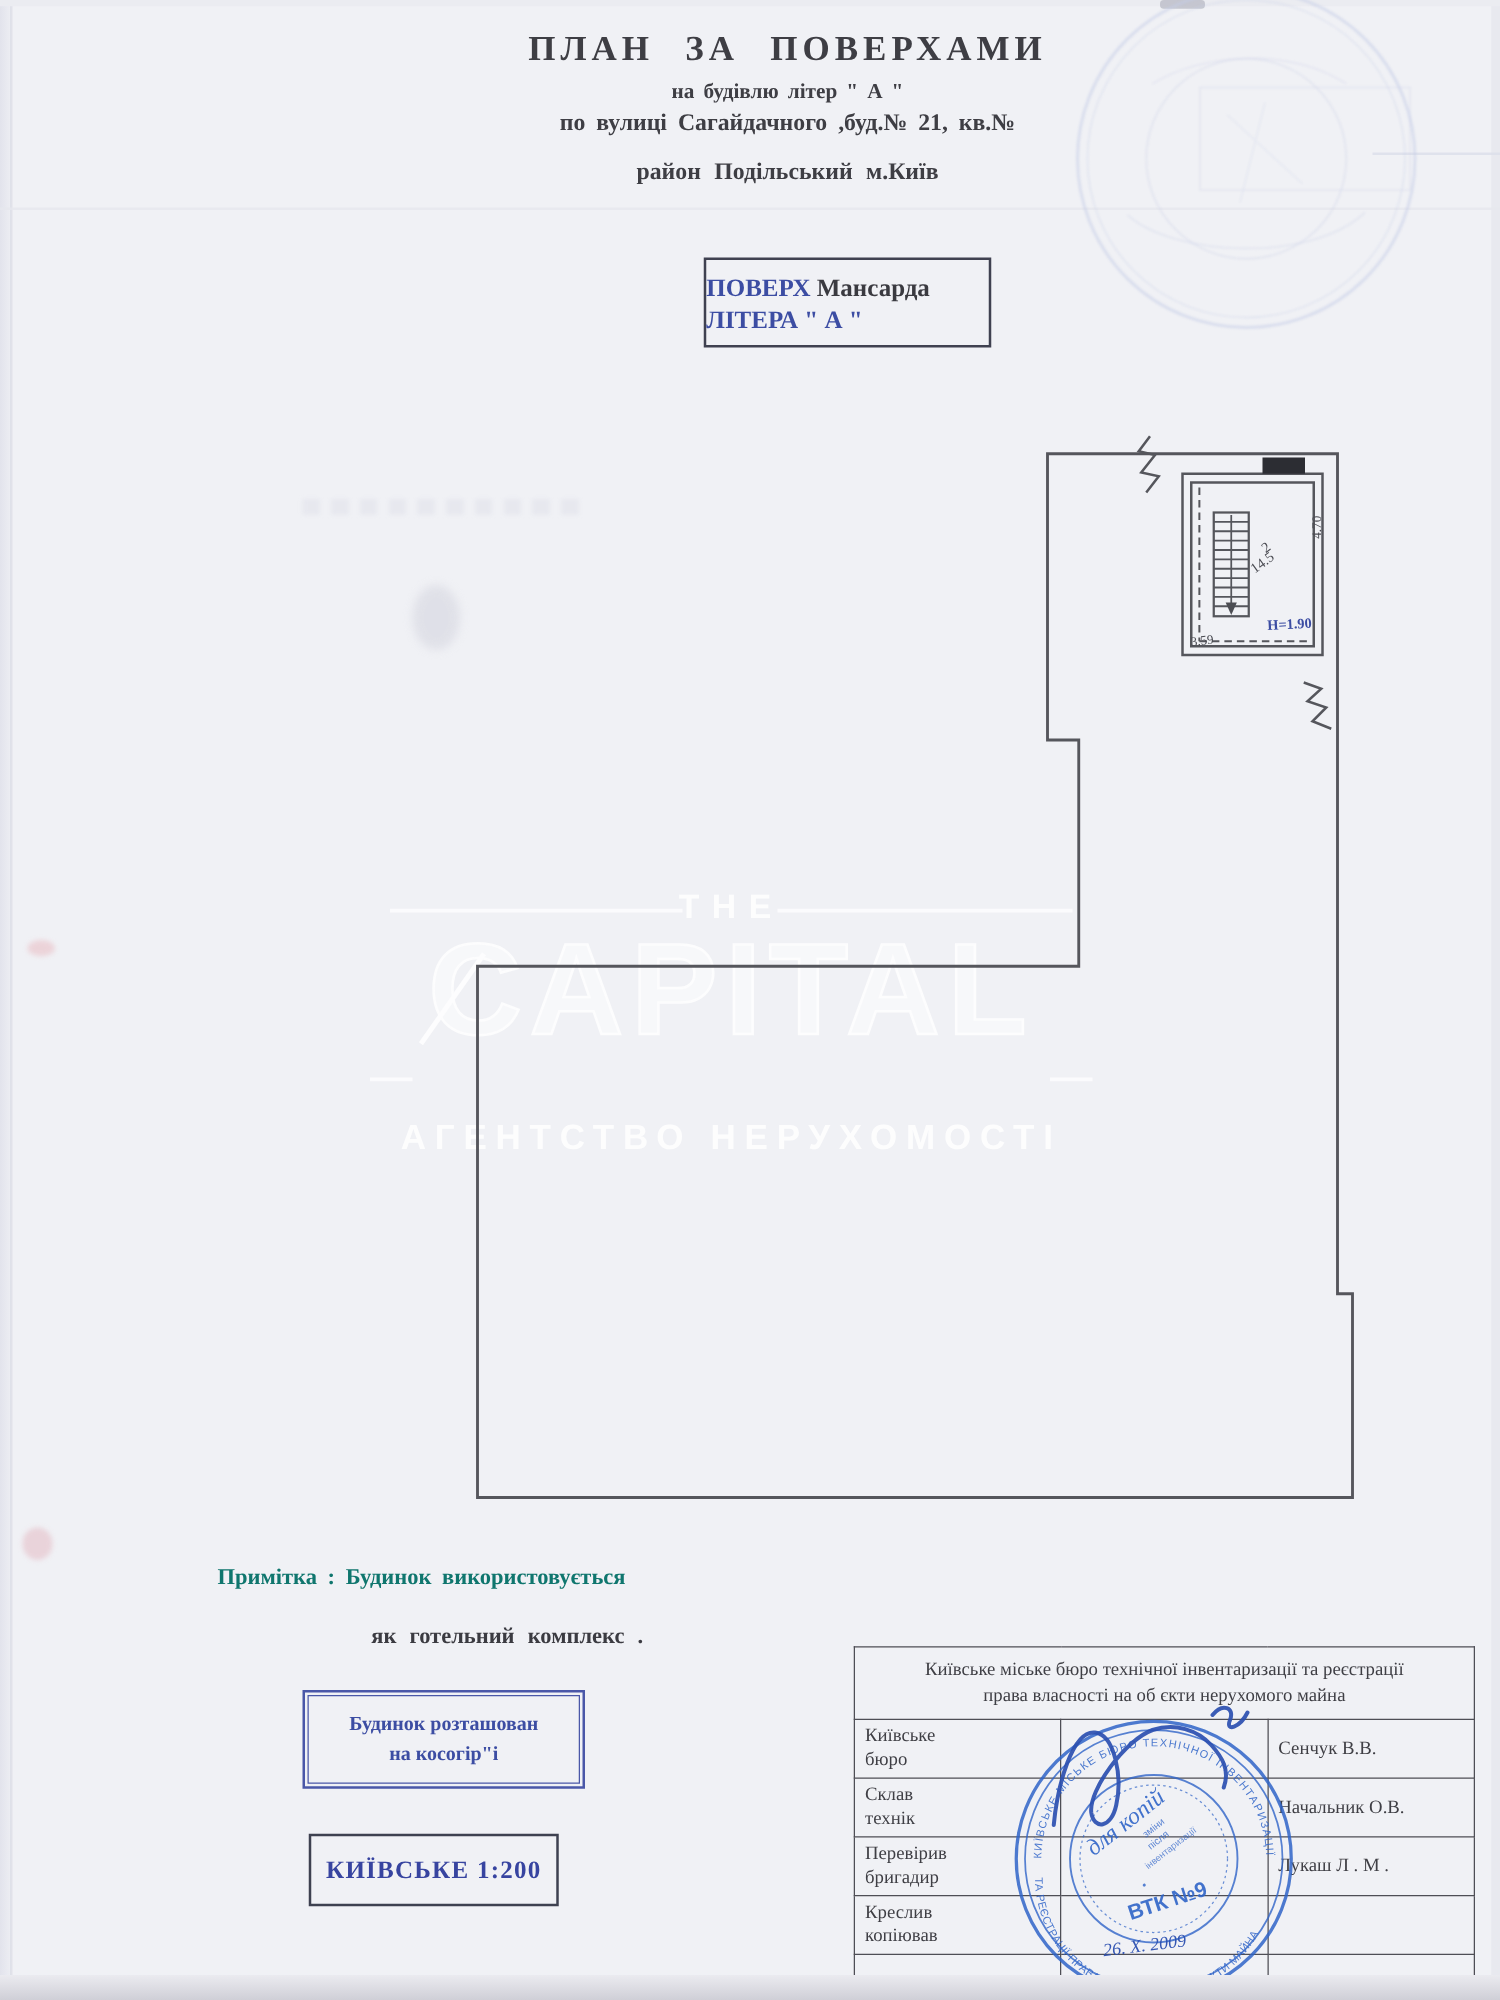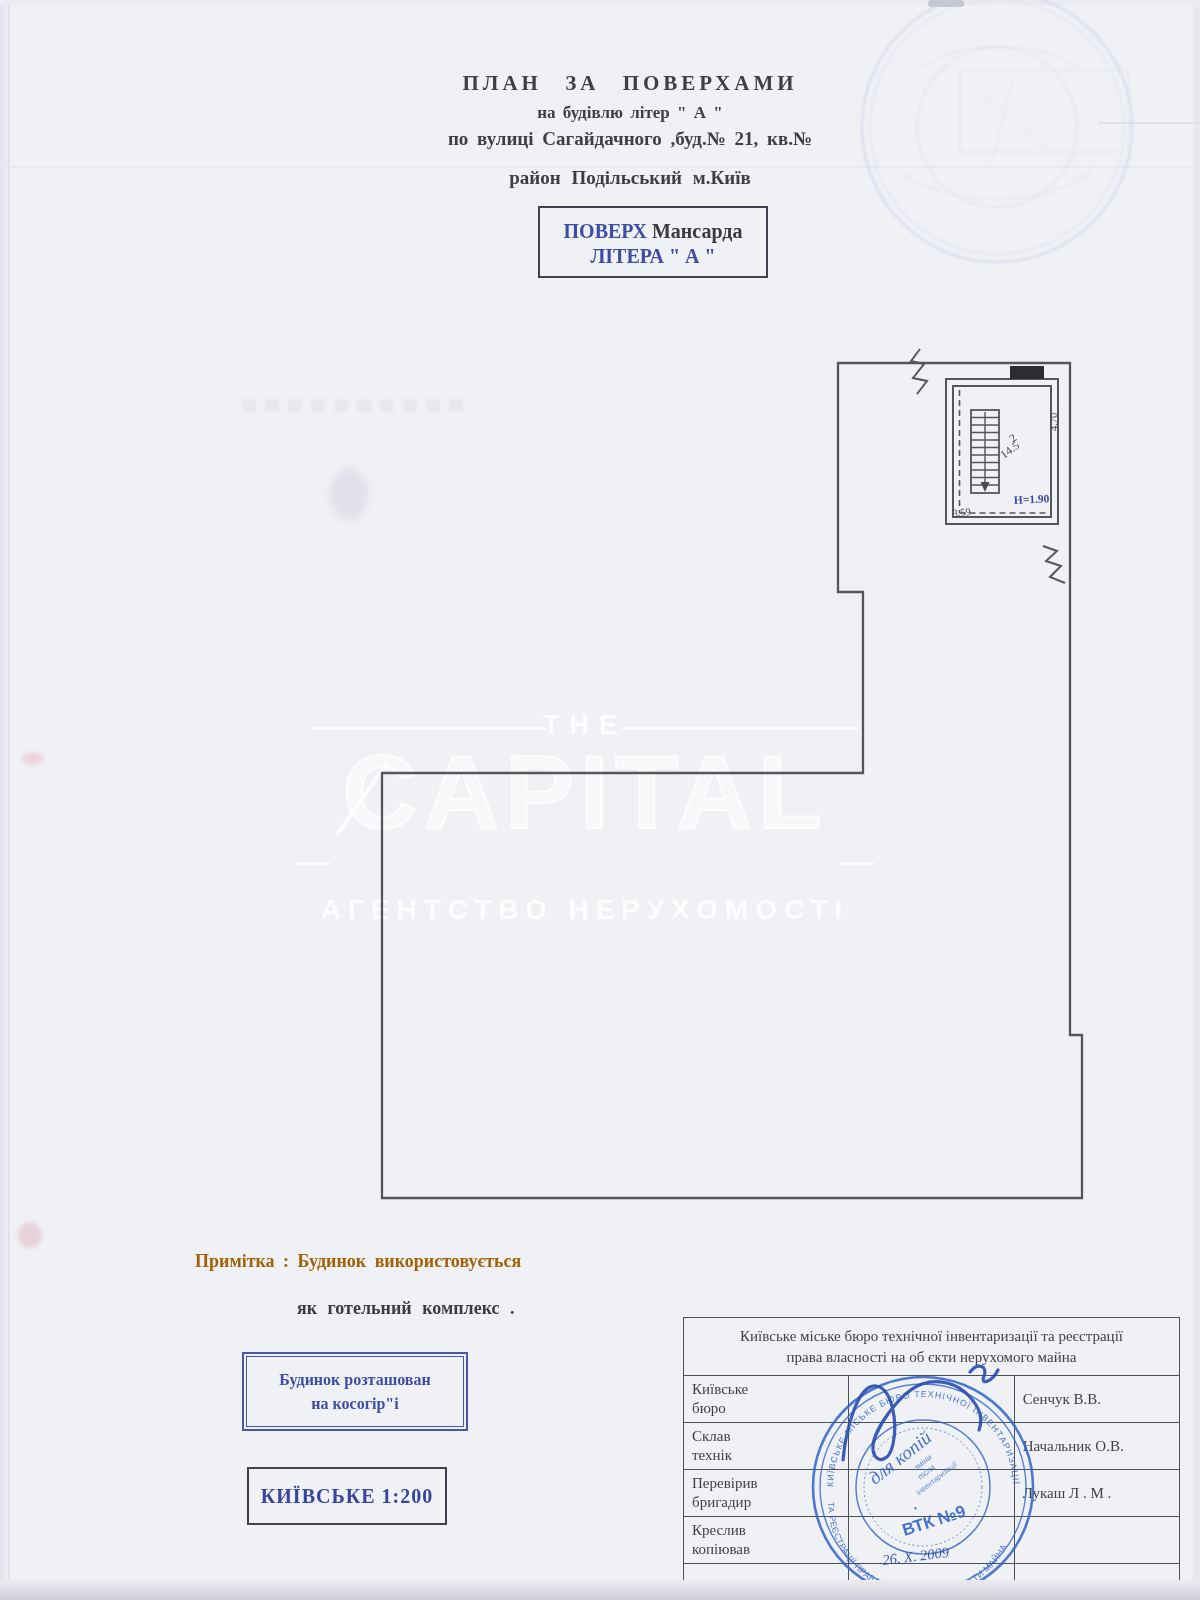--- a/index.html
+++ b/index.html
@@ -16,42 +16,42 @@
   .blob{border-radius:50%;filter:blur(2px);}
   .blob.pink1{left:22px;top:752px;width:22px;height:13px;background:#ebccd2;opacity:.8;}
   .blob.pink2{left:18px;top:1222px;width:24px;height:26px;background:#e7c9d1;opacity:.75;}
   .blob.gray1{left:330px;top:468px;width:38px;height:52px;background:#dcdde5;opacity:.8;filter:blur(4px);}
   .faint-textline{left:242px;top:399px;width:226px;height:13px;opacity:.55;filter:blur(1.5px);
      background:repeating-linear-gradient(90deg,#e0e1ea 0 14px,transparent 14px 23px);}
   .faint-band{left:0;top:166px;width:1200px;height:2px;background:#e6e7ee;opacity:.8;}
   .faint-line-right{left:1098px;top:122px;width:102px;height:2px;background:#dbdeea;opacity:.8;}
   
   .header-block{left:320px;top:24px;width:620px;text-align:center;color:#3e3e44;}
-  .doc-title{font-size:21px;font-weight:700;letter-spacing:4px;word-spacing:14px;margin-top:47px;}
+  .doc-title{font-size:28px;font-weight:700;letter-spacing:4px;word-spacing:14px;}
   .doc-sub1{margin-top:7px;font-size:17px;font-weight:600;word-spacing:3px;}
   .doc-sub2{margin-top:5px;font-size:19px;font-weight:600;word-spacing:4px;}
   .doc-sub3{margin-top:17px;font-size:19px;font-weight:600;word-spacing:6px;}
   
-  .floor-box{left:538px;top:206px;width:230px;height:72px;border:2px solid #3f4150;
-     box-sizing:border-box;text-align:center;padding-top:11px;font-weight:700;font-size:20px;line-height:25px;}
+  .floor-box{left:563px;top:206px;width:230px;height:72px;border:2px solid #3f4150;
+     box-sizing:border-box;padding-top:11px;font-weight:700;font-size:20px;line-height:25px;}
   .blue{color:#3c4da3;} .dark{color:#3a3a40;}
   
   .wm{color:#ffffff;opacity:.88;font-family:"Liberation Sans","DejaVu Sans",sans-serif;}
   .wm-the{left:320px;top:710px;width:530px;text-align:center;font-size:27px;font-weight:700;letter-spacing:10px;}
   .wm-line{height:3px;background:#fbfbfd;}
   .wm-line.l1{left:312px;top:727px;width:234px;}
   .wm-line.l2{left:622px;top:727px;width:236px;}
   .wm-cap{left:320px;top:740px;width:530px;text-align:center;font-size:104px;font-weight:700;letter-spacing:6px;line-height:1;
      color:rgba(255,255,255,.6);-webkit-text-stroke:2px rgba(255,255,255,.95);}
   .wm-slash{left:318px;top:797px;width:88px;height:4px;background:#fdfdfe;transform:rotate(-55deg);}
   .wm-ag{left:300px;top:894px;width:570px;text-align:center;font-size:28px;font-weight:700;letter-spacing:7px;}
   .wm-line.l3{left:296px;top:862px;width:34px;}
   .wm-line.l4{left:840px;top:862px;width:34px;}
   
-  .note1{left:195px;top:1251px;font-size:18px;font-weight:600;color:#a16207;word-spacing:4px;}
+  .note1{left:174px;top:1251px;font-size:18px;font-weight:600;color:#0f766e;word-spacing:4px;}
   .note1 b{font-weight:700;}
   .note2{left:297px;top:1298px;font-size:18px;font-weight:600;color:#3b3b41;word-spacing:6px;}
   .info-box1{left:242px;top:1352px;width:226px;height:79px;border:2px solid #4a57a8;box-sizing:border-box;padding:2px;}
   .info-box1-inner{border:1.5px solid #4a57a8;width:100%;height:100%;box-sizing:border-box;
      display:flex;flex-direction:column;justify-content:center;text-align:center;
      color:#3c4da3;font-weight:700;font-size:16px;line-height:24px;}
   .scale-box{left:247px;top:1467px;width:200px;height:58px;border:2px solid #3e4150;box-sizing:border-box;
      display:flex;align-items:center;justify-content:center;color:#3744a0;font-weight:700;font-size:20px;letter-spacing:1px;}
   
   .btable{left:683px;top:1317px;width:497px;border-collapse:collapse;table-layout:fixed;

